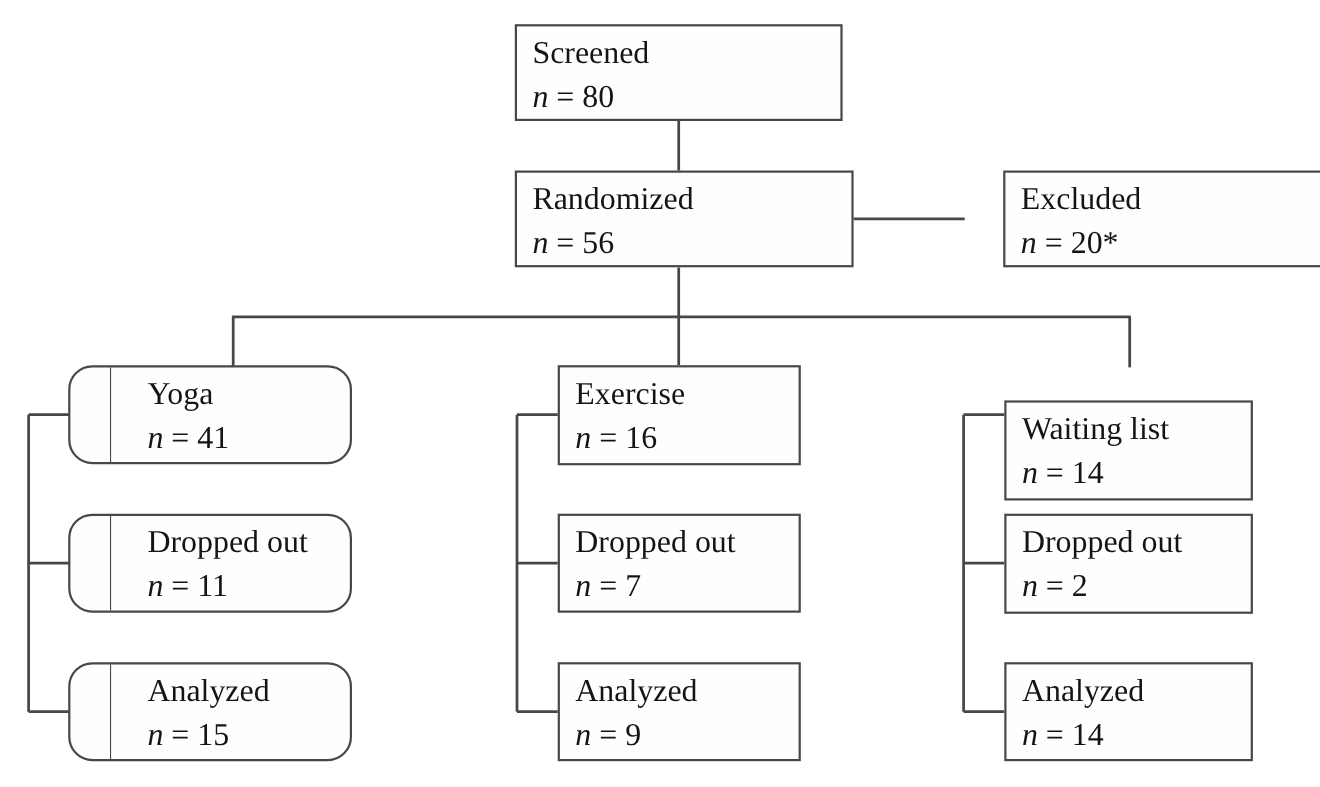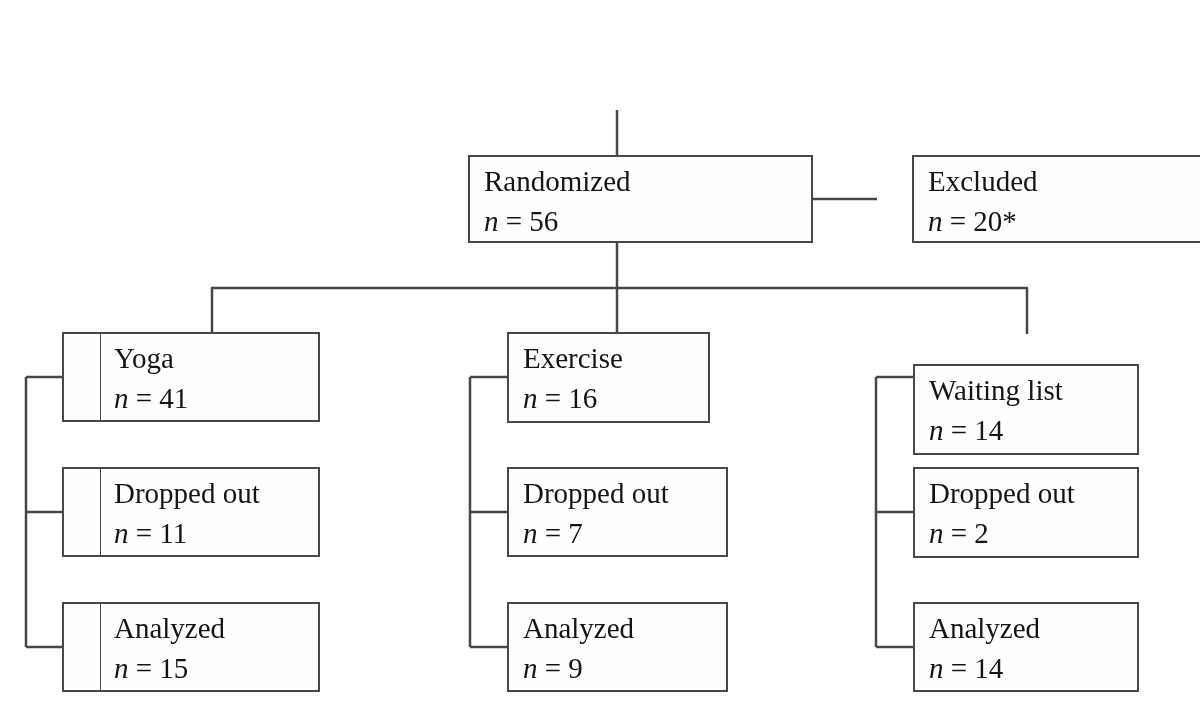--- a/index.html
+++ b/index.html
@@ -32,37 +32,37 @@
     box-sizing: border-box;
     background: #fefefe;
     border: 2px solid #474747;
     padding: 4px 10px 0 14px;
     font-size: 29px;
     line-height: 40px;
     white-space: nowrap;
   }
   .node .lbl { display: block; }
   .node .cnt i { font-style: italic; }
-  .node.has-strip { padding-left: 50px; }
+  .node.has-strip { padding-left: 70px; border-radius: 22px; }
   .strip {
     position: absolute;
     left: 0;
     top: 0;
     bottom: 0;
     width: 36px;
     border-right: 1.5px solid #474747;
   }
   
   #n-screened            { left: 468px; top: 22px;  width: 298px; height: 88px; }
-  #n-randomized          { left: 468px; top: 155px; width: 345px; height: 88px; }
+  #n-randomized          { left: 468px; top: 155px; width: 308px; height: 88px; }
   #n-excluded            { left: 875px; top: 155px; width: 300px; height: 88px; margin-left: 37px; }
   #n-yoga                { left: 62px;  top: 332px; width: 258px; height: 90px; }
   #n-yoga-dropped        { left: 62px;  top: 467px; width: 258px; height: 90px; }
   #n-yoga-analyzed       { left: 62px;  top: 602px; width: 258px; height: 90px; }
-  #n-exercise            { left: 507px; top: 332px; width: 203px; height: 91px; }
+  #n-exercise            { left: 507px; top: 332px; width: 221px; height: 91px; }
   #n-exercise-dropped    { left: 507px; top: 467px; width: 221px; height: 90px; }
   #n-exercise-analyzed   { left: 507px; top: 602px; width: 221px; height: 90px; }
   #n-waiting             { left: 913px; top: 332px; width: 226px; height: 91px; margin-top: 32px; }
   #n-waiting-dropped     { left: 913px; top: 467px; width: 226px; height: 91px; }
   #n-waiting-analyzed    { left: 913px; top: 602px; width: 226px; height: 90px; }
 </style>
 </head>
 <body>
 
 <div id="canvas">
@@ -90,20 +90,24 @@
     <line x1="470" y1="377" x2="509" y2="377"></line>
     <line x1="470" y1="512" x2="509" y2="512"></line>
     <line x1="470" y1="647" x2="509" y2="647"></line>
 
     <line x1="876" y1="377" x2="876" y2="647"></line>
     <line x1="876" y1="377" x2="915" y2="377"></line>
     <line x1="876" y1="512" x2="915" y2="512"></line>
     <line x1="876" y1="647" x2="915" y2="647"></line>
   </svg>
 
+  <div class="node" id="n-screened">
+    <span class="lbl">Screened</span>
+    <span class="cnt"><i>n</i> <span>= 80</span></span>
+  </div>
 
   <div class="node" id="n-randomized">
     <span class="lbl">Randomized</span>
     <span class="cnt"><i>n</i> <span>= 56</span></span>
   </div>
 
   <div class="node" id="n-excluded">
     <span class="lbl">Excluded</span>
     <span class="cnt"><i>n</i> <span>= 20*</span></span>
   </div>

